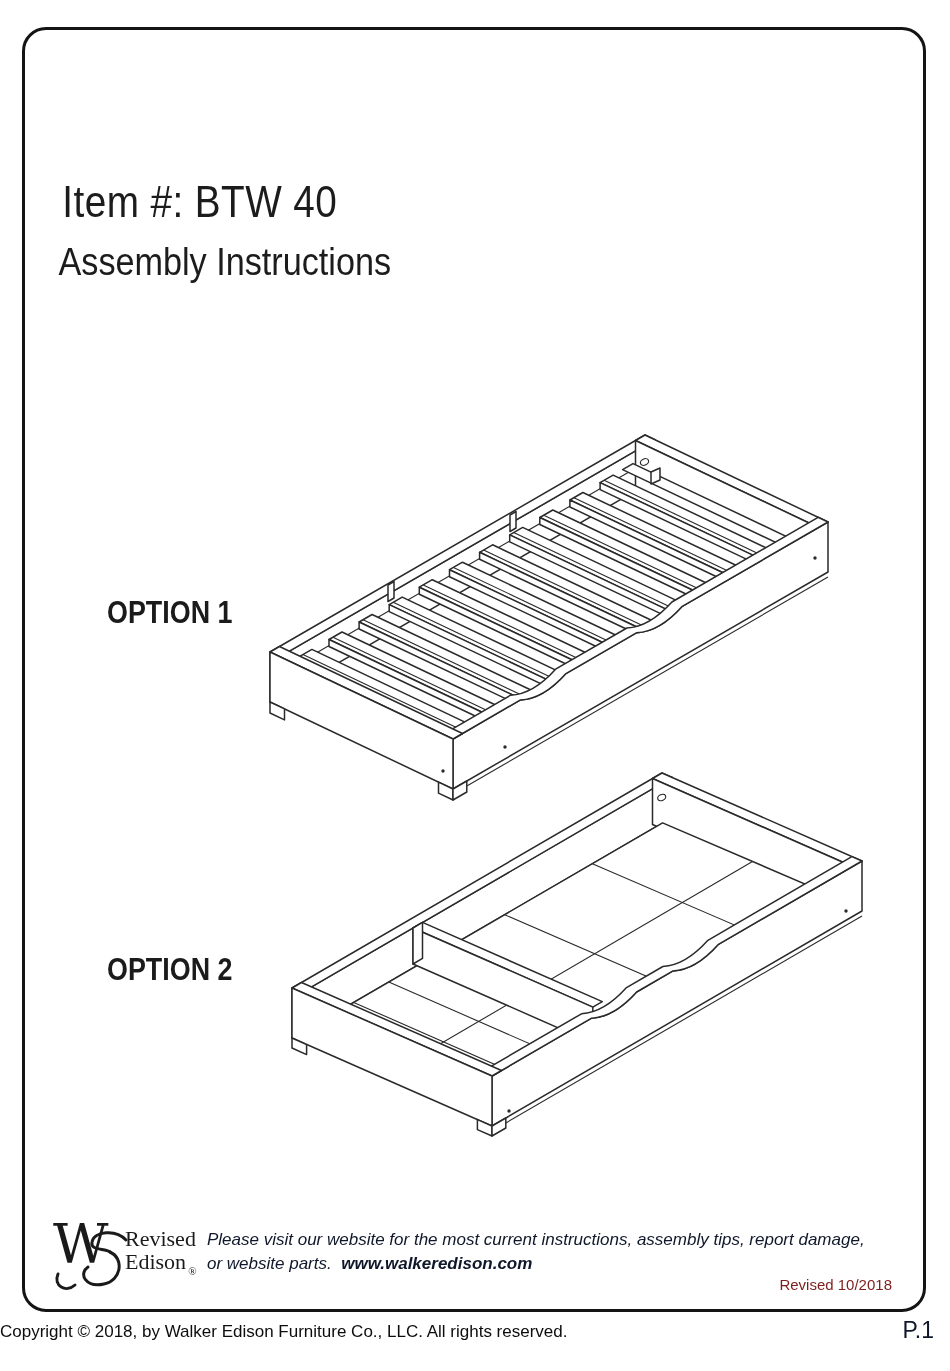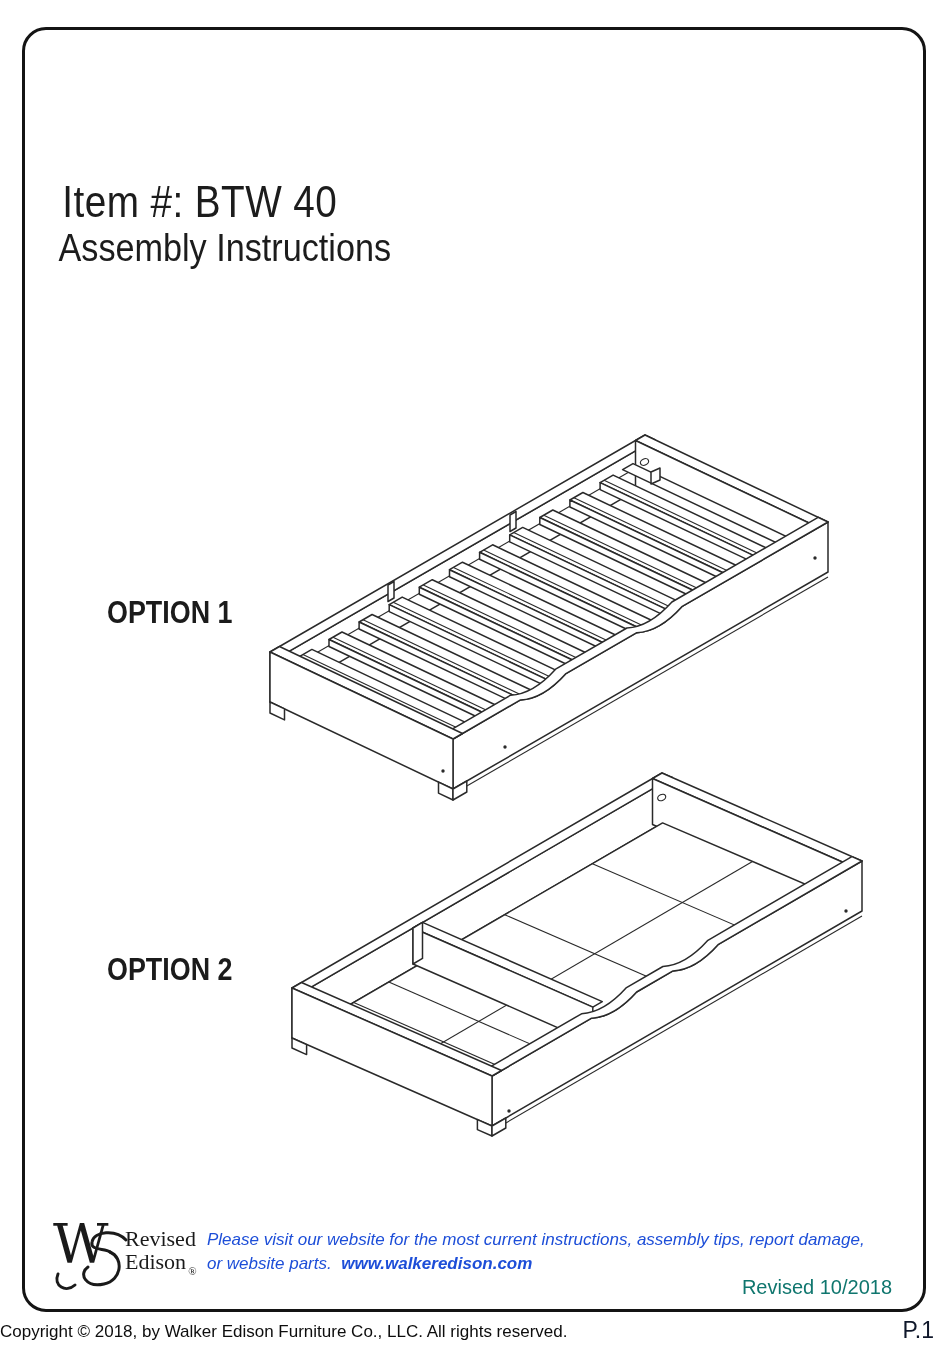--- a/index.html
+++ b/index.html
@@ -10,21 +10,21 @@
   .border-frame{
     position:absolute;left:22px;top:27px;width:898px;height:1279px;
     border:3.5px solid #141414;border-radius:24px;background:#fff;
   }
   .titles{position:absolute;left:40px;top:178px;width:910px;text-align:left;}
   .title-main{
     display:inline-block;font-size:45px;line-height:48px;color:#1c1c1c;
     transform:scaleX(0.86);transform-origin:center;white-space:nowrap;letter-spacing:0.5px;
   }
   .title-sub{
-    display:block;margin-top:0;
+    display:block;margin-top:14px;
   }
   .title-sub > span{
     display:inline-block;font-size:38px;line-height:44px;color:#1c1c1c;
     transform:scaleX(0.90);transform-origin:center;white-space:nowrap;
   }
   .option-label{
     position:absolute;left:107px;font-weight:bold;font-size:32px;line-height:32px;
     transform:scaleX(0.84);transform-origin:left center;white-space:nowrap;color:#1b1b1b;
   }
   #option1-label{top:596px;}
@@ -36,25 +36,25 @@
   .thinline{fill:none;stroke:#2a2a2a;stroke-width:1.1;}
   .holedot{fill:#2a2a2a;stroke:none;}
   .footer-logo{position:absolute;left:52px;top:1216px;}
   .brand{
     position:absolute;left:125px;top:1227px;font-family:"Liberation Serif", serif;
     font-size:22px;line-height:23px;color:#1a1a1a;white-space:nowrap;
   }
   .brand .reg{font-size:11px;vertical-align:-6px;margin-left:2px;}
   .footer-note{
     position:absolute;left:207px;top:1228px;width:700px;
-    font-style:italic;font-size:17px;line-height:24px;color:#1d4ed8;
+    font-style:italic;font-size:17px;line-height:24px;color:#0f172a;
   }
   .footer-note .site{font-weight:bold;}
   .revised{
-    position:absolute;right:58px;top:1276px;font-size:20px;color:#0f766e;
+    position:absolute;right:58px;top:1276px;font-size:15px;color:#7f1d1d;
   }
   .pagebar{
     position:absolute;left:0;top:1322px;width:950px;
     font-size:17px;color:#0d0d0d;
   }
   .pagenum{
     position:absolute;right:16px;top:1317px;font-size:23px;color:#0f172a;
   }
 </style>
 </head>

